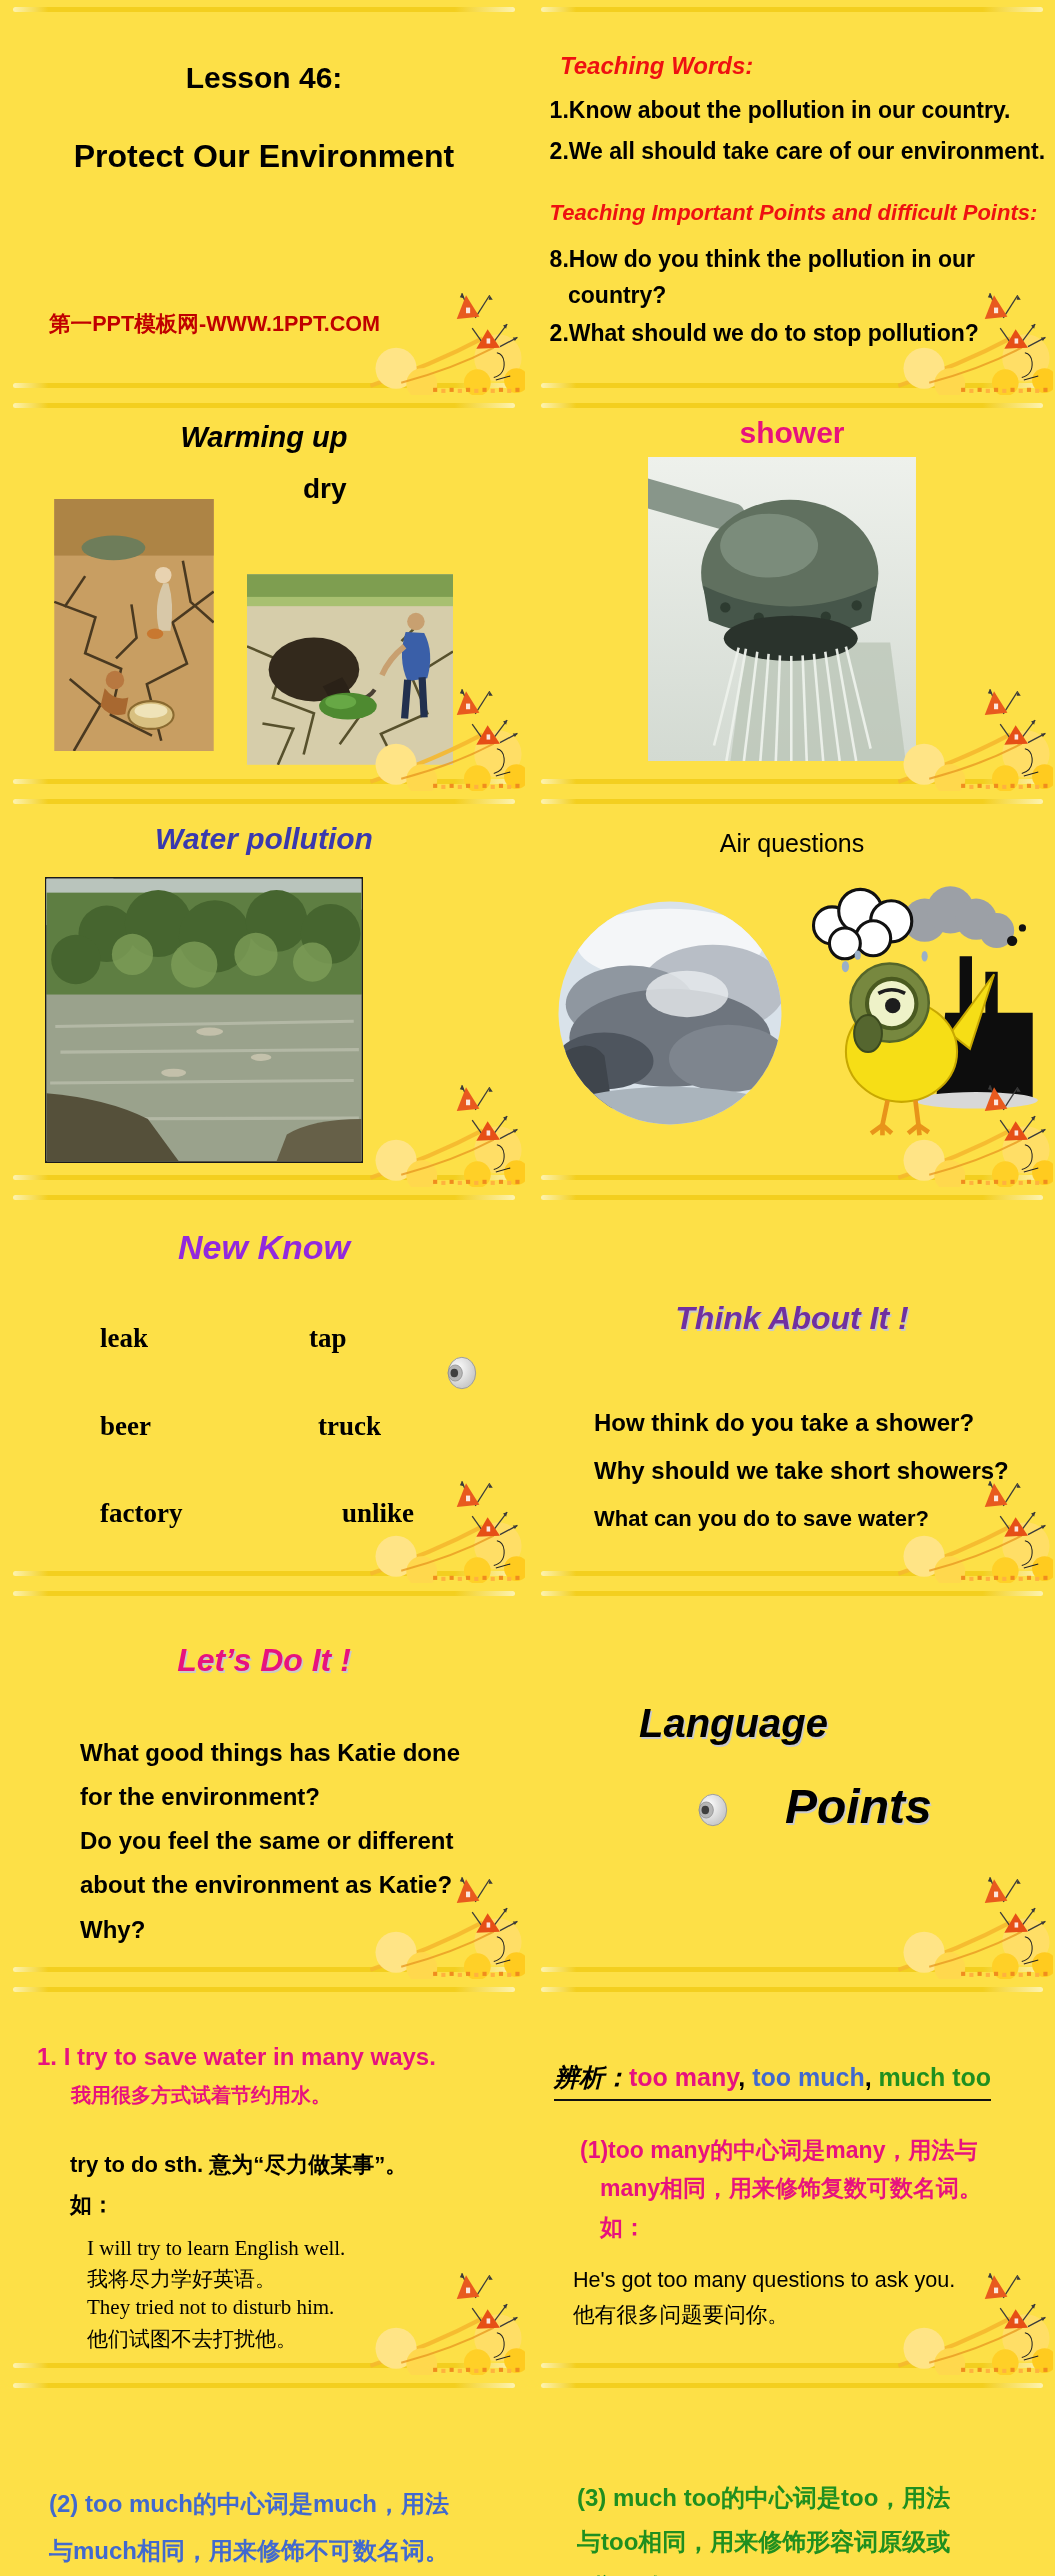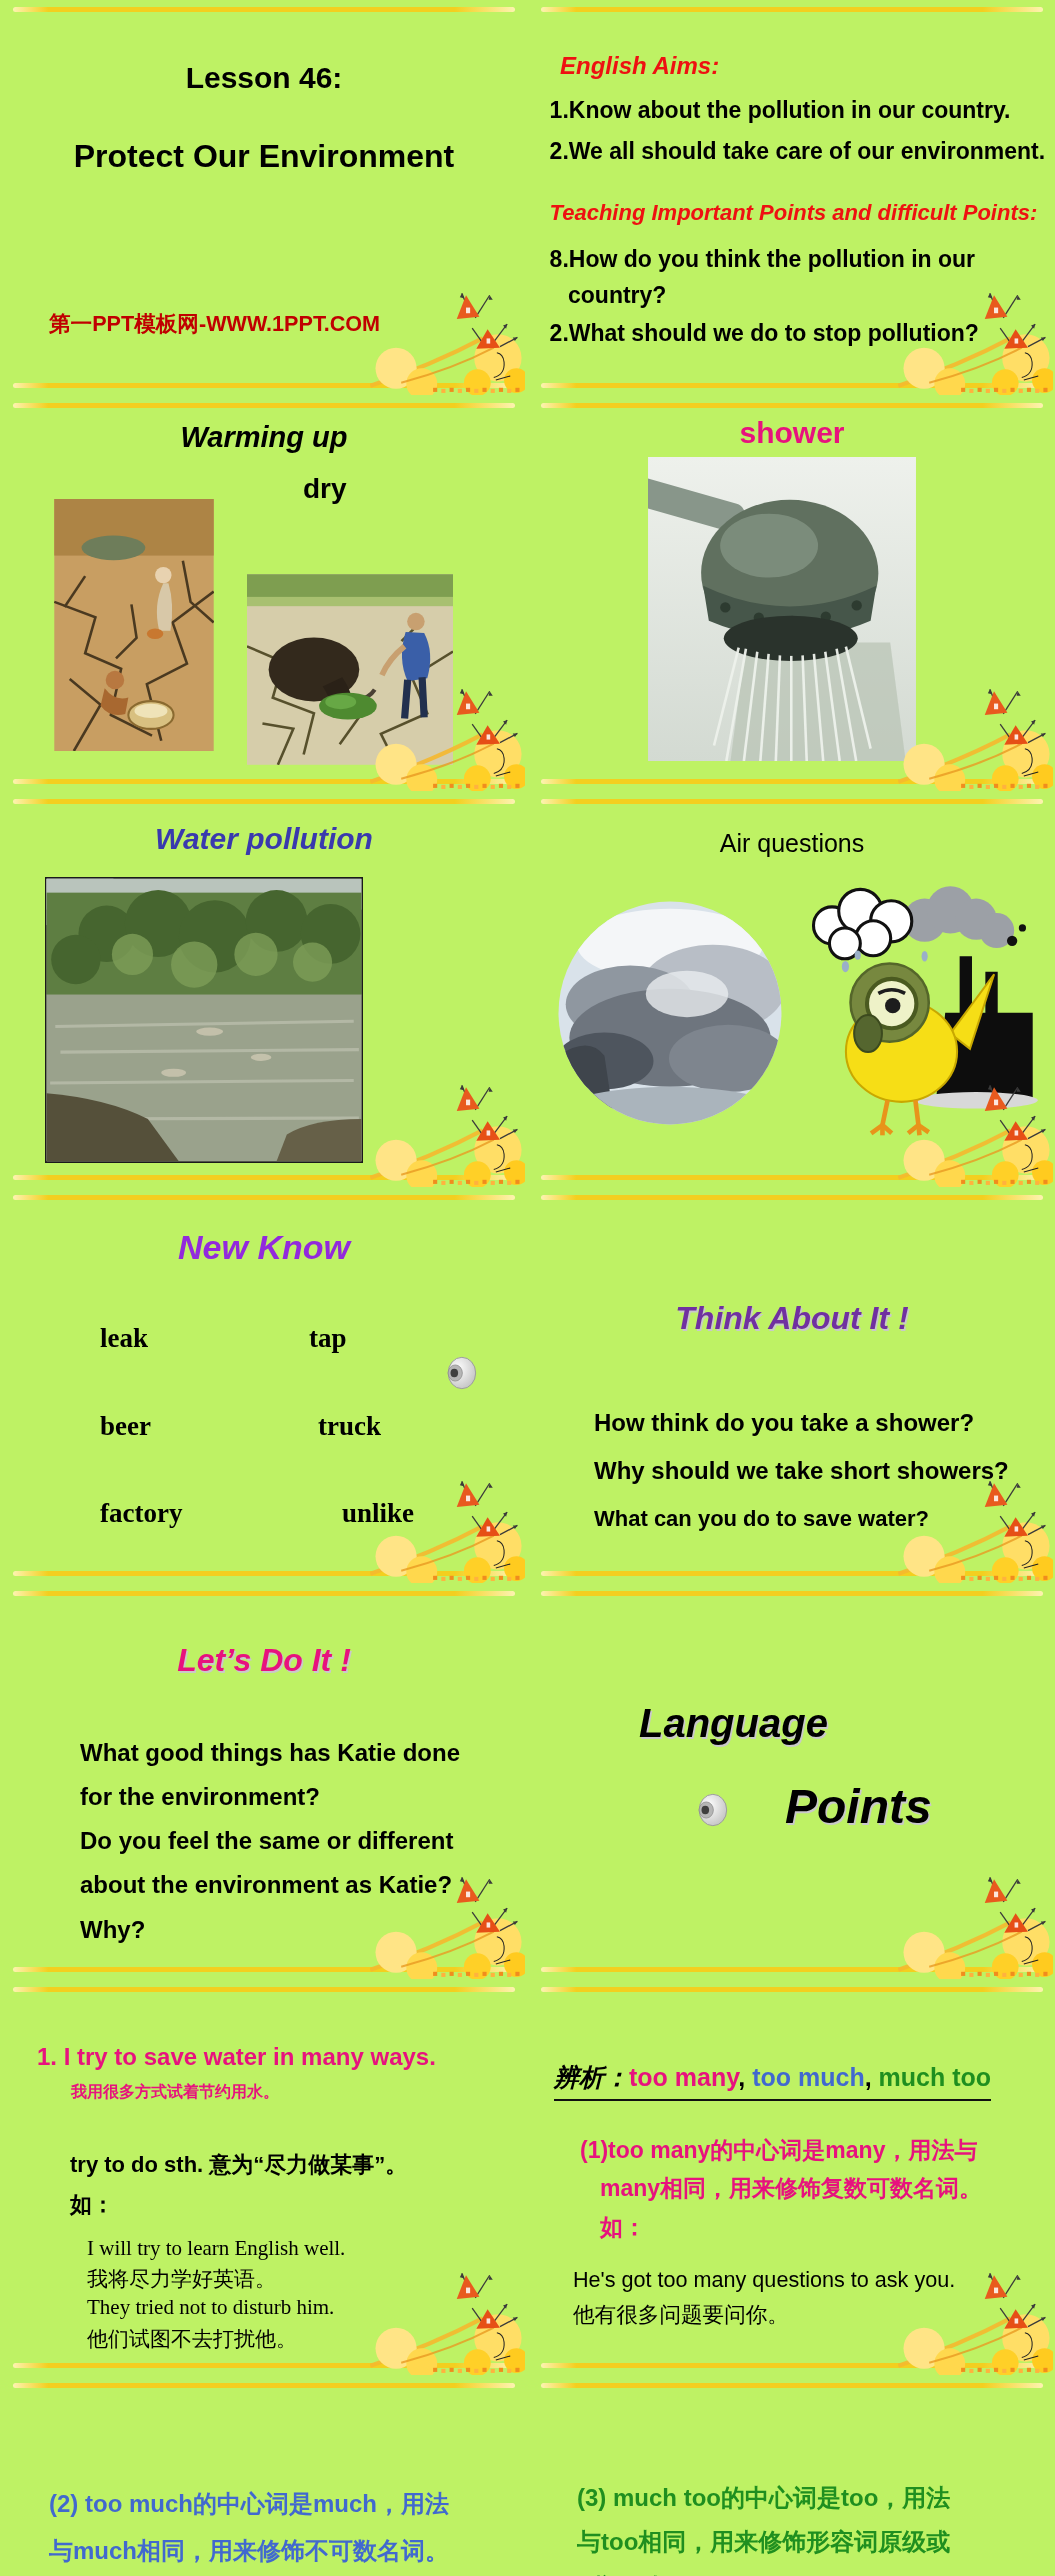--- a/index.html
+++ b/index.html
@@ -1,18 +1,18 @@
 <!DOCTYPE html>
 <html style="font-size:8.2px"><head>
 <meta charset="utf-8">
 <style>
   html,body{margin:0;padding:0;background:#fff;}
   .page{width:1055px;background:#fff;font-family:"Liberation Sans","DejaVu Sans",sans-serif;}
   .grid{display:grid;grid-template-columns:528px 528px;}
-  .sl{position:relative;width:528px;height:396px;background:#bef264;overflow:hidden;}
+  .sl{position:relative;width:528px;height:396px;background:#fde047;overflow:hidden;}
   .tl,.bl{position:absolute;left:13.4px;right:13.4px;height:5.2px;border-radius:2.6px;
      background:linear-gradient(to right,#fdf3b0,#f3cf1f 7%,#f3cf1f 88%,#fdf3b0);z-index:1;}
   .tl{top:7.2px}.bl{bottom:8.2px}
   .dec{position:absolute;right:3.1px;bottom:1px;width:155px;height:108px;z-index:2;}
   .t{position:absolute;white-space:nowrap;}
   .ctr{left:0;right:0;text-align:center;}
   .b{font-weight:bold;} .i{font-style:italic;}
   .serif{font-family:"Liberation Serif","DejaVu Serif",serif;}
   .shadow{text-shadow:1.5px 1.5px 0 #c9c9c9;}
   .pink{color:#e7127e}.red{color:#ee1111}.blu{color:#4169cf}.grn{color:#1f8f1f}
@@ -90,21 +90,21 @@
     <div class="t ctr b" style="top:138px;font-size:32px;">Protect Our Environment</div>
     <div class="t b" style="left:49px;top:309px;font-size:21.6px;color:#c00000;">第一PPT模板网-WWW.1PPT.COM</div>
     <svg class="dec" viewBox="0 0 300 210">
           <use href="#decor"></use>
         </svg>
     <div class="bl"></div>
   </div>
 
   <div class="sl">
     <div class="tl"></div>
-    <div class="t b i red" style="left:32px;top:52px;font-size:24px;">English Aims:</div>
+    <div class="t b i red" style="left:32px;top:52px;font-size:24px;">Teaching Words:</div>
     <div class="t b" style="left:21.6px;top:97px;font-size:23px;">1.Know about the pollution in our country.</div>
     <div class="t b" style="left:21.6px;top:138px;font-size:23px;">2.We all should take care of our environment.</div>
     <div class="t b i red" style="left:21.6px;top:200px;font-size:22px;">Teaching Important Points and difficult Points:</div>
     <div class="t b" style="left:21.6px;top:246px;font-size:23px;">8.How do you think the pollution in our</div>
     <div class="t b" style="left:40px;top:282px;font-size:23px;">country?</div>
     <div class="t b" style="left:21.6px;top:320px;font-size:23px;">2.What should we do to stop pollution?</div>
     <svg class="dec" viewBox="0 0 300 210">
           <use href="#decor"></use>
         </svg>
     <div class="bl"></div>
@@ -369,21 +369,21 @@
         </svg>
     <svg class="dec" viewBox="0 0 300 210">
           <use href="#decor"></use>
         </svg>
     <div class="bl"></div>
   </div>
 
   <div class="sl">
     <div class="tl"></div>
     <div class="t b pink" style="left:37px;top:63px;font-size:24px;">1. I try to save water in many ways.</div>
-    <div class="t b pink" style="left:71px;top:102px;font-size:16px;">我用很多方式试着节约用水。</div>
+    <div class="t b pink" style="left:71px;top:102px;font-size:20px;">我用很多方式试着节约用水。</div>
     <div class="t b" style="left:70px;top:170px;font-size:22px;">try to do sth. 意为“尽力做某事”。</div>
     <div class="t b" style="left:70px;top:210px;font-size:22px;">如：</div>
     <div class="t serif" style="left:87px;top:256px;font-size:21px;">I will try to learn English well.</div>
     <div class="t serif" style="left:87px;top:285px;font-size:21px;">我将尽力学好英语。</div>
     <div class="t serif" style="left:87px;top:315px;font-size:21px;">They tried not to disturb him.</div>
     <div class="t serif" style="left:87px;top:345px;font-size:21px;">他们试图不去打扰他。</div>
     <svg class="dec" viewBox="0 0 300 210">
           <use href="#decor"></use>
         </svg>
     <div class="bl"></div>

